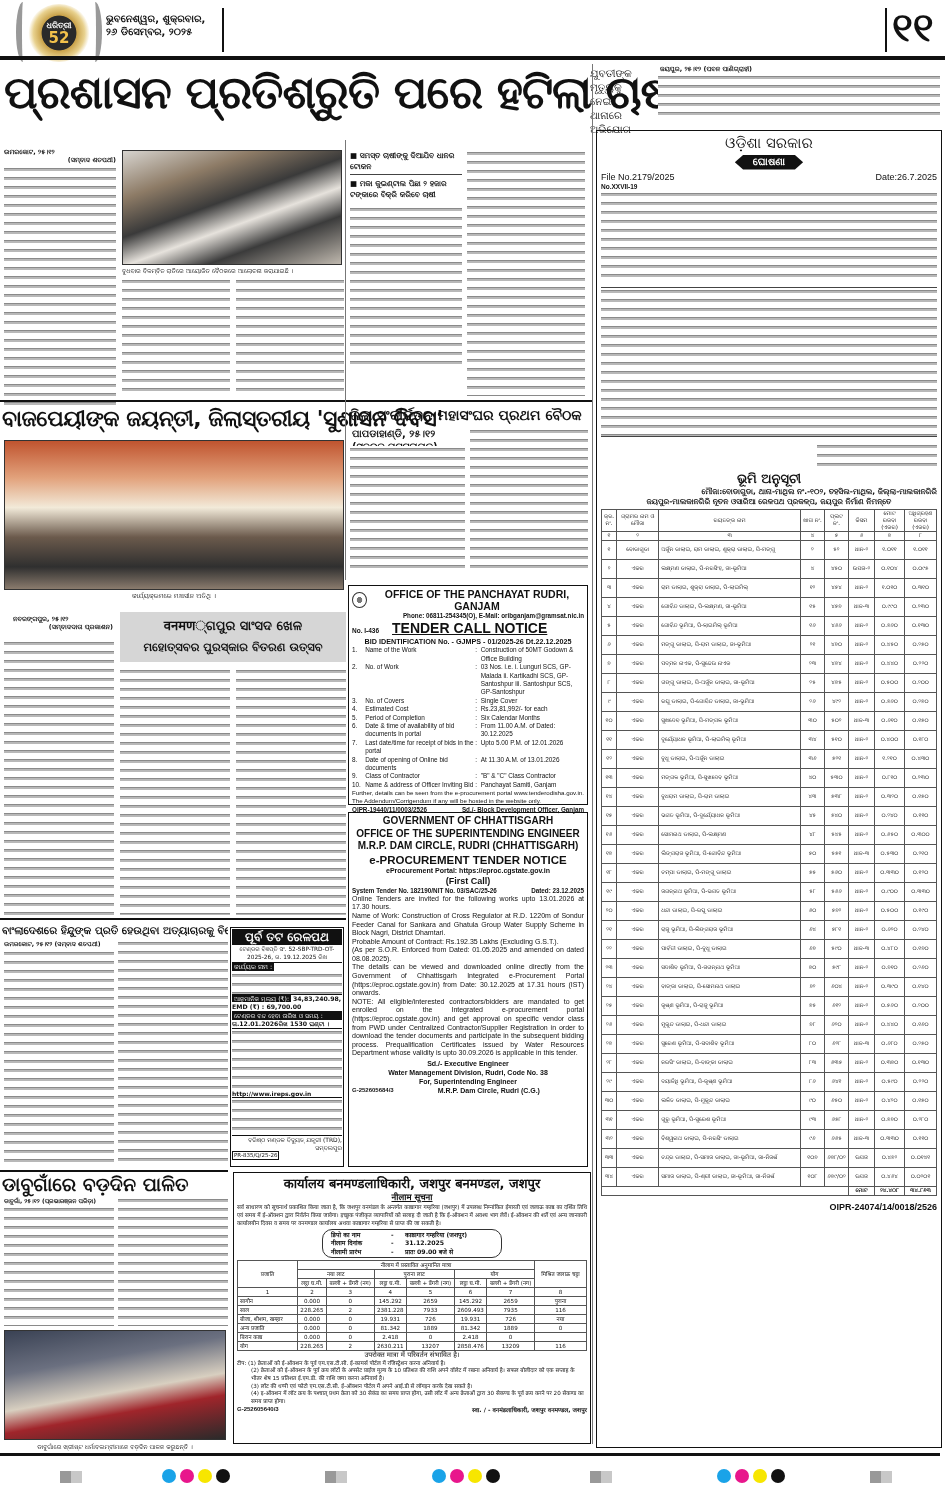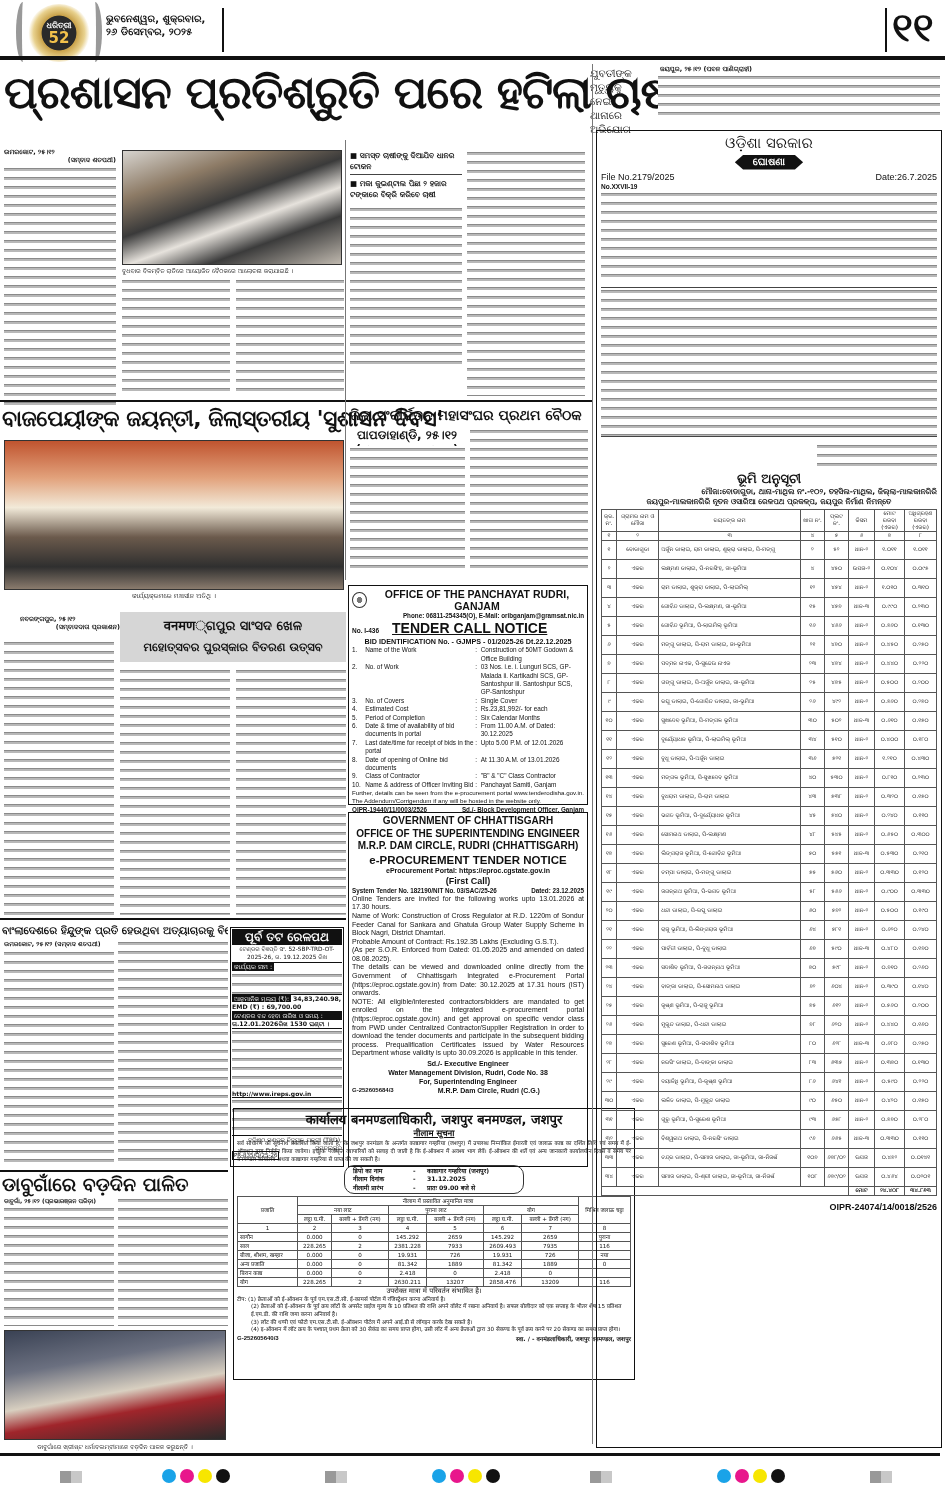--- a/index.html
+++ b/index.html
@@ -63,34 +63,34 @@
   <div style="font-size:7.5px;line-height:11px;font-weight:bold;margin-top:3px;">■ <span>ମକା କୁଇଣ୍ଟାଲ ପିଛା ୨ ହଜାର ଟଙ୍କାରେ ବିକ୍ରି କରିବେ ଚାଷୀ</span></div>
   <div class="fill-lines" style="height:158px;margin-top:6px;"></div>
 </div>
 <div class="abs fill-lines" style="left:467px;top:150px;width:118px;height:246px;"></div>
 
 <div class="abs bar" style="left:0;top:400px;width:592px;height:1.5px;"></div>
 
 <div class="abs" style="left:2px;top:402px;width:340px;font-size:22px;line-height:34px;font-weight:bold;white-space:nowrap;letter-spacing:-0.5px;">ବାଜପେୟୀଙ୍କ ଜୟନ୍ତୀ, ଜିଲାସ୍ତରୀୟ 'ସୁଶାସନ ଦିବସ'</div>
 <div class="abs photo" style="left:4px;top:440px;width:340px;height:150px;background:linear-gradient(180deg,#c0542f 0%,#e2a27c 25%,#f2ead9 45%,#6b5a4c 65%,#2f2f2f 85%,#8a7b6d 100%);"></div>
 <div class="abs" style="left:4px;top:592px;width:340px;font-size:6.5px;text-align:center;">କାର୍ଯ୍ୟକ୍ରମରେ ମଞ୍ଚାସୀନ ଅତିଥି ।</div>
-<div class="abs" style="left:20px;top:615px;width:100px;font-size:6.5px;font-weight:bold;">
+<div class="abs" style="left:13px;top:615px;width:100px;font-size:6.5px;font-weight:bold;">
   <div>ନବରଙ୍ଗପୁର, ୨୫।୧୨</div>
   <div style="text-align:right;">(ସମ୍ବାଦଦାତା ପ୍ରକାଶନ)</div>
 </div>
 <div class="abs" style="left:120px;top:612px;width:226px;height:50px;background:#d6d6d6;text-align:center;font-weight:bold;">
   <div style="font-size:13px;line-height:22px;margin-top:3px;">वनमण୍ଗପୁର ସାଂସଦ ଖେଳ</div>
   <div style="font-size:11.5px;line-height:20px;">ମହୋତ୍ସବର ପୁରସ୍କାର ବିତରଣ ଉତ୍ସବ</div>
 </div>
 <div class="abs fill-lines" style="left:4px;top:640px;width:110px;height:275px;"></div>
 <div class="abs fill-lines" style="left:120px;top:668px;width:110px;height:247px;"></div>
 <div class="abs fill-lines" style="left:236px;top:668px;width:110px;height:247px;"></div>
 
 <div class="abs" style="left:350px;top:404px;width:240px;font-size:14px;line-height:22px;font-weight:bold;white-space:nowrap;">ଜିଲା ସଂକୀର୍ତ୍ତନ ମହାସଂଘର ପ୍ରଥମ ବୈଠକ</div>
-<div class="abs" style="left:352px;top:428px;width:110px;font-size:12px;font-weight:bold;text-align:center;">
+<div class="abs" style="left:352px;top:428px;width:110px;font-size:10px;font-weight:bold;text-align:left;">
   <div>ପାପଡାହାଣ୍ଡି, ୨୫।୧୨</div>
   <div>(ସୁବ୍ରତ ପଟ୍ଟନାୟକ)</div>
 </div>
 <div class="abs fill-lines" style="left:350px;top:446px;width:115px;height:128px;"></div>
 <div class="abs fill-lines" style="left:470px;top:428px;width:118px;height:146px;"></div>
 
 <div class="abs box" style="left:348px;top:585px;width:240px;height:220px;padding:2px 3px;">
   <div style="display:flex;align-items:center;">
     <span style="width:16px;height:16px;border-radius:50%;border:1.5px solid #333;display:inline-block;margin-right:3px;background:radial-gradient(circle,#777 30%,#fff 32%);"></span>
     <span class="tender-title" style="font-size:10.5px;line-height:12px;">OFFICE OF THE PANCHAYAT RUDRI, GANJAM</span>
@@ -228,21 +228,21 @@
 </div>
 
 <div class="abs bar" style="left:0;top:1170px;width:228px;height:1.5px;"></div>
 <div class="abs" style="left:2px;top:1172px;width:226px;font-size:19px;line-height:24px;font-weight:bold;white-space:nowrap;">ଡାବୁଗାଁରେ ବଡ଼ଦିନ ପାଳିତ</div>
 <div class="abs" style="left:4px;top:1197px;width:112px;font-size:6px;font-weight:bold;white-space:nowrap;overflow:hidden;">ଡାବୁଗାଁ, ୨୫।୧୨ (ପ୍ରଭାରଞ୍ଜନ ପରିଡ଼ା)</div>
 <div class="abs fill-lines" style="left:4px;top:1206px;width:110px;height:120px;"></div>
 <div class="abs fill-lines" style="left:118px;top:1197px;width:110px;height:129px;"></div>
 <div class="abs photo" style="left:4px;top:1330px;width:222px;height:110px;background:linear-gradient(170deg,#3a4254 0%,#6b7080 30%,#d8cfc0 55%,#a0252b 70%,#2a2a2a 100%);"></div>
 <div class="abs" style="left:4px;top:1443px;width:222px;font-size:6.2px;text-align:center;white-space:nowrap;overflow:hidden;">ଡାବୁଗାଁରେ ଖ୍ରୀଷ୍ଟ ଧର୍ମାବଲମ୍ବୀମାନେ ବଡ଼ଦିନ ପାଳନ କରୁଛନ୍ତି ।</div>
 
-<div class="abs box" style="left:233px;top:1108px;width:402px;height:272px;padding:2px 3px;">
+<div class="abs box" style="left:233px;top:1172px;width:358px;height:272px;padding:2px 3px;">
   <div style="text-align:center;font-size:13px;font-weight:bold;line-height:17px;">कार्यालय बनमण्डलाधिकारी, जशपुर बनमण्डल, जशपुर</div>
   <div style="text-align:center;font-size:8.5px;font-weight:bold;text-decoration:underline;">नीलाम सूचना</div>
   <div style="font-size:5.6px;line-height:8px;text-align:justify;">सर्व साधारण को सूचनार्थ प्रकाशित किया जाता है, कि जशपुर वनमंडल के अन्तर्गत काष्ठागार गम्हरिया (जशपुर) में उपलब्ध निम्नांकित ईमारती एवं जलाऊ काष्ठ का दर्शित तिथि एवं समय में ई-ऑक्शन द्वारा निर्वर्तन किया जावेगा। इच्छुक पंजीकृत व्यापारियों को सलाह दी जाती है कि ई-ऑक्शन में अवश्य भाग लेवें। ई-ऑक्शन की शर्तें एवं अन्य जानकारी कार्यालयीन दिवस व समय पर वनमण्डल कार्यालय अथवा काष्ठागार गम्हरिया से प्राप्त की जा सकती है।</div>
   <div style="margin:2px auto;width:180px;border:1px solid #333;border-radius:10px;padding:1px 8px;font-size:6.2px;line-height:8.5px;font-weight:bold;">
     <div style="display:flex;">
         <span style="width:60px;">डिपो का नाम</span>
         <span style="width:14px;">-</span>
         <span>काष्ठागार गम्हरिया (जशपुर)</span>
       </div>
     <div style="display:flex;">

